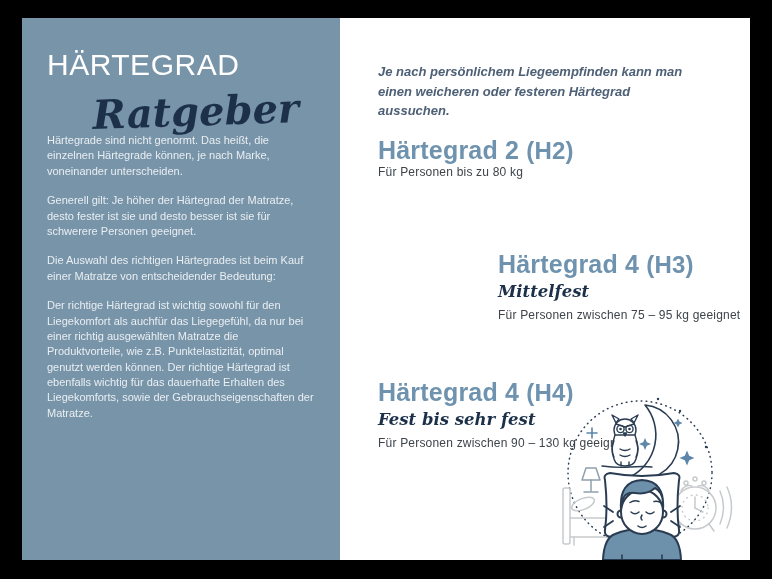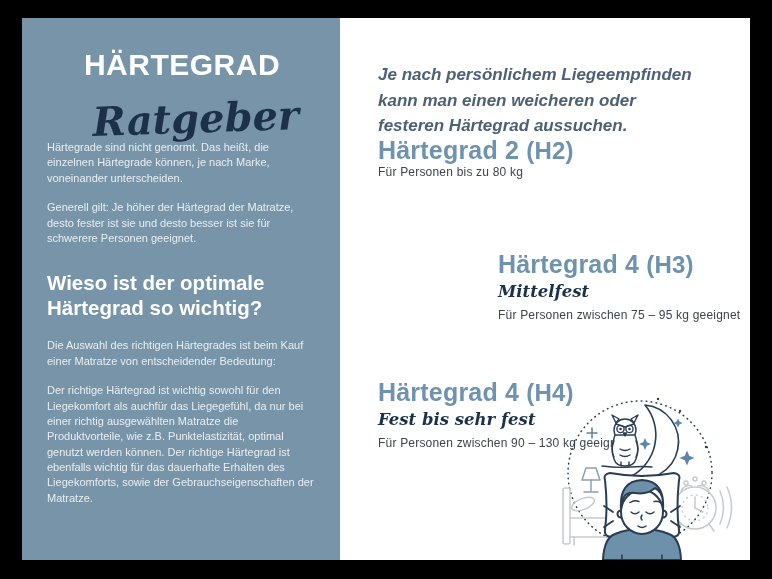--- a/index.html
+++ b/index.html
@@ -12,41 +12,41 @@
     position:absolute;left:22px;top:18px;width:728px;height:542px;
     background:#ffffff;overflow:hidden;
   }
   
   .sidebar{
     position:absolute;left:0;top:0;width:318px;height:542px;
     background:#7894a9;color:#e9eef2;box-sizing:border-box;
     padding:14px 23px 0 25px;
   }
   .sidebar h1{
-    margin:16px 0 16px;font-size:30px;font-weight:700;color:#ffffff;
-    text-align:center;letter-spacing:0.5px;
+    margin:16px 0 9px;font-size:30px;font-weight:400;color:#ffffff;
+    text-align:left;letter-spacing:0.5px;
   }
   .script-title{
     font-family:"DejaVu Serif","Liberation Serif",serif;
     font-style:italic;font-weight:700;
     font-size:40px;line-height:1.05;color:#1c3149;
     text-align:right;padding-right:18px;margin-top:2px;
     transform:rotate(-2deg);
   }
   .sidebar p.body{font-size:11px;line-height:1.4;margin:0 0 14px;}
   .sidebar p.first{margin-top:26px;}
   .wieso{
     font-size:20.5px;line-height:1.22;color:#ffffff;font-weight:700;
     margin:24px 0 18px;
   }
   
   .content{position:absolute;left:318px;top:0;width:410px;height:542px;}
   .intro{
     position:absolute;left:38px;top:44px;width:324px;
-    font-size:17px;font-style:italic;font-weight:700;
+    font-size:13px;font-style:italic;font-weight:700;
     color:#4e6076;line-height:1.5;margin:0;
   }
   .grade{position:absolute;}
   .grade h3{
     margin:0;font-size:25px;font-weight:700;color:#6f93ae;letter-spacing:0.2px;
   }
   .grade h3 .code{font-size:24px;}
   .hand-sub{
     font-family:"DejaVu Serif","Liberation Serif",serif;
     font-style:italic;font-weight:700;
@@ -63,21 +63,20 @@
 
 <div class="page">
 
   <aside class="sidebar">
     <h1>HÄRTEGRAD</h1>
     <div class="script-title">Ratgeber</div>
 
     <p class="body">Härtegrade sind nicht genormt. Das heißt, die einzelnen Härtegrade können, je nach Marke, voneinander unterscheiden.</p>
     <p class="body">Generell gilt: Je höher der Härtegrad der Matratze, desto fester ist sie und desto besser ist sie für schwerere Personen geeignet.</p>
 
-    <h2 class="wieso">Wieso ist der optimale Härtegrad so wichtig?</h2>
 
     <p class="body">Die Auswahl des richtigen Härtegrades ist beim Kauf einer Matratze von entscheidender Bedeutung:</p>
     <p class="body">Der richtige Härtegrad ist wichtig sowohl für den Liegekomfort als auchfür das Liegegefühl, da nur bei einer richtig ausgewählten Matratze die Produktvorteile, wie z.B. Punktelastizität, optimal genutzt werden können. Der richtige Härtegrad ist ebenfalls wichtig für das dauerhafte Erhalten des Liegekomforts, sowie der Gebrauchseigenschaften der Matratze.</p>
   </aside>
 
   <main class="content">
 
     <p class="intro">Je nach persönlichem Liegeempfinden kann man einen weicheren oder festeren Härtegrad aussuchen.</p>
 
     <section class="grade grade-2">

